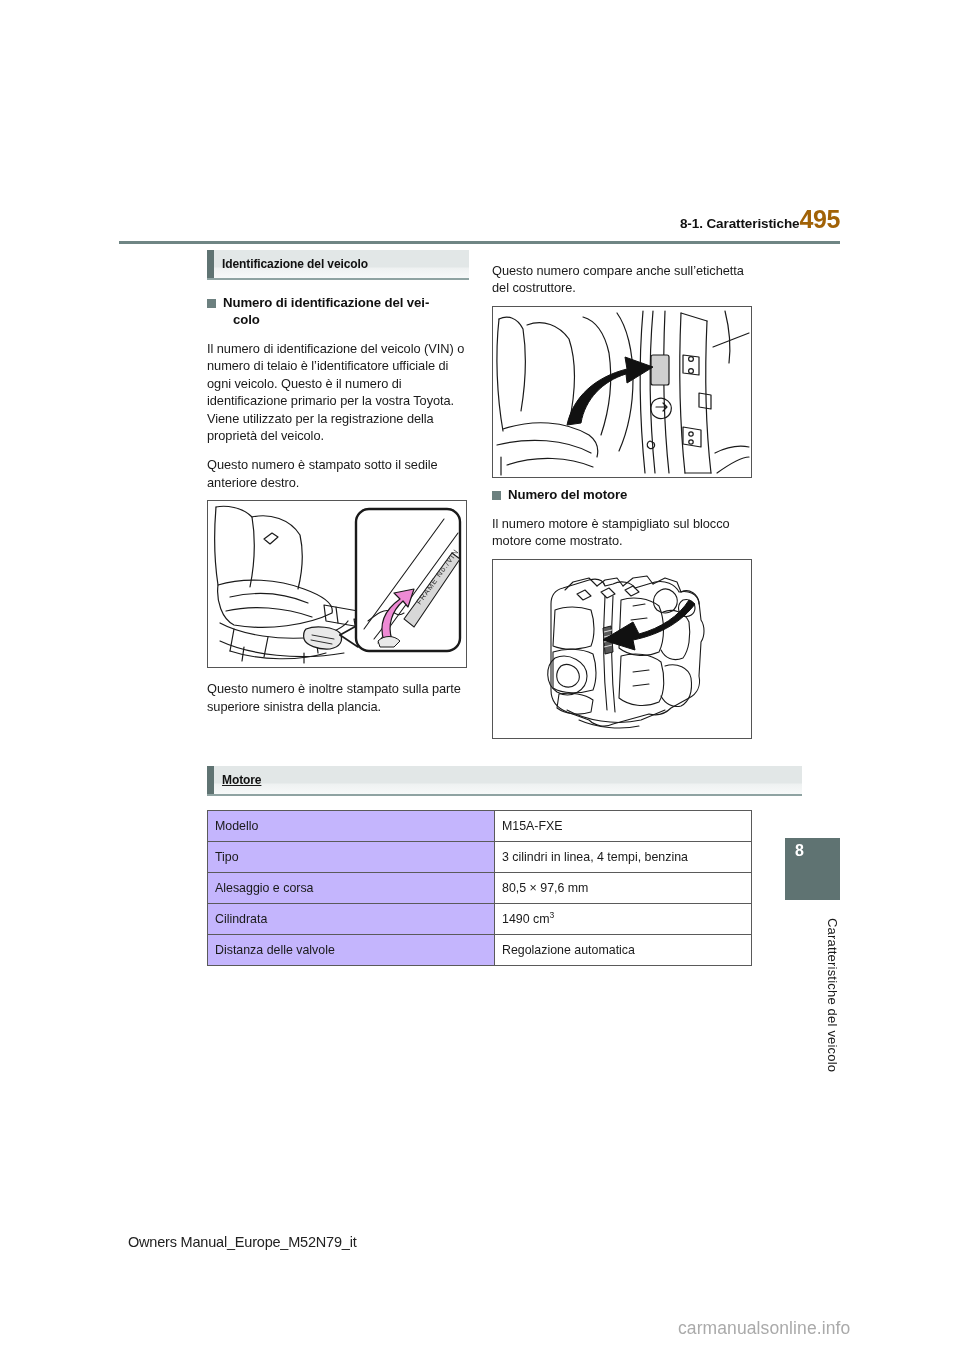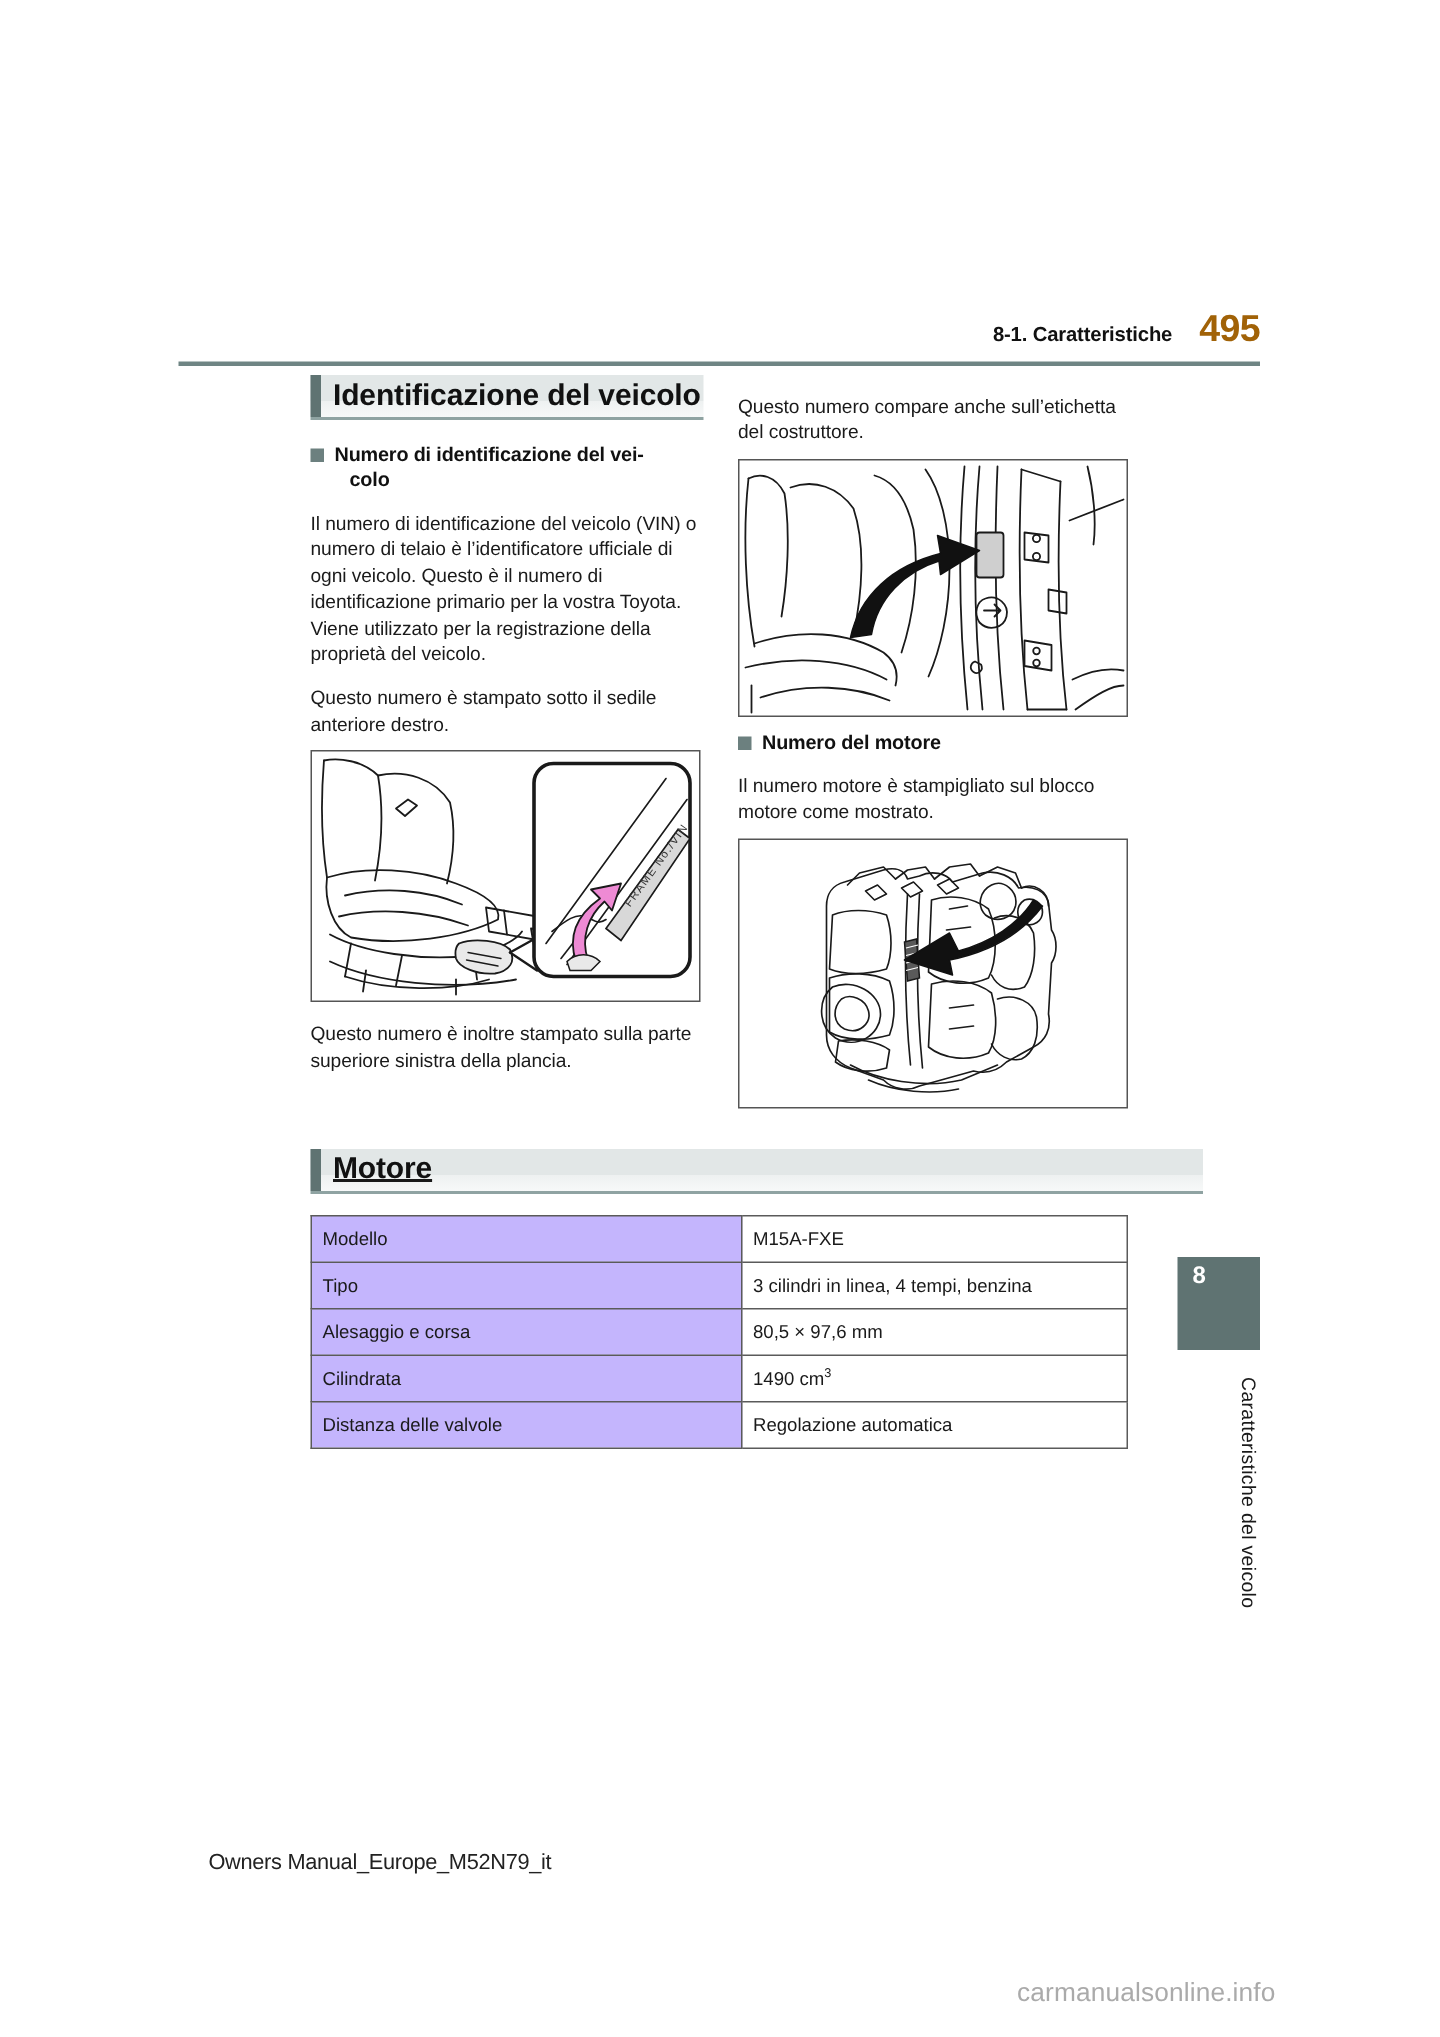--- a/index.html
+++ b/index.html
@@ -23,21 +23,20 @@
     top: 200px;
     width: 721px;
     height: 44px;
   }
   #header-text-row {
     position: absolute;
     right: 0;
     bottom: 10px;
     display: flex;
     align-items: baseline;
-    gap: 18px;
   }
   #header-section {
     font-size: 13.5px;
     font-weight: bold;
     letter-spacing: -0.1px;
     color: #111;
   }
   #header-pageno {
     font-size: 25px;
     font-weight: bold;
@@ -79,21 +78,21 @@
     margin-bottom: 14px;
   }
   .section-band .band-tab {
     width: 7px;
     align-self: stretch;
     background: #5f7372;
     flex: 0 0 auto;
     margin-right: 8px;
   }
   .section-band .band-title {
-    font-size: 20px;
+    font-size: 12px;
     font-weight: bold;
     color: #111;
     letter-spacing: -0.1px;
   }
   #band-veicolo { width: 262px; }
   #band-motore  { width: 595px; margin-top: 19px; text-decoration: underline; }
 
   
   .subhead {
     display: flex;
@@ -190,21 +189,21 @@
     color: #1a1a1a;
     letter-spacing: 0.2px;
     writing-mode: vertical-rl;
     text-orientation: mixed;
     white-space: nowrap;
   }
 
   
   #footer-file {
     position: absolute;
-    left: 139px;
+    left: 128px;
     top: 1234px;
     font-size: 14.5px;
     color: #222;
     letter-spacing: -0.2px;
   }
   #watermark {
     position: absolute;
     left: 678px;
     top: 1318px;
     font-size: 17.5px;

